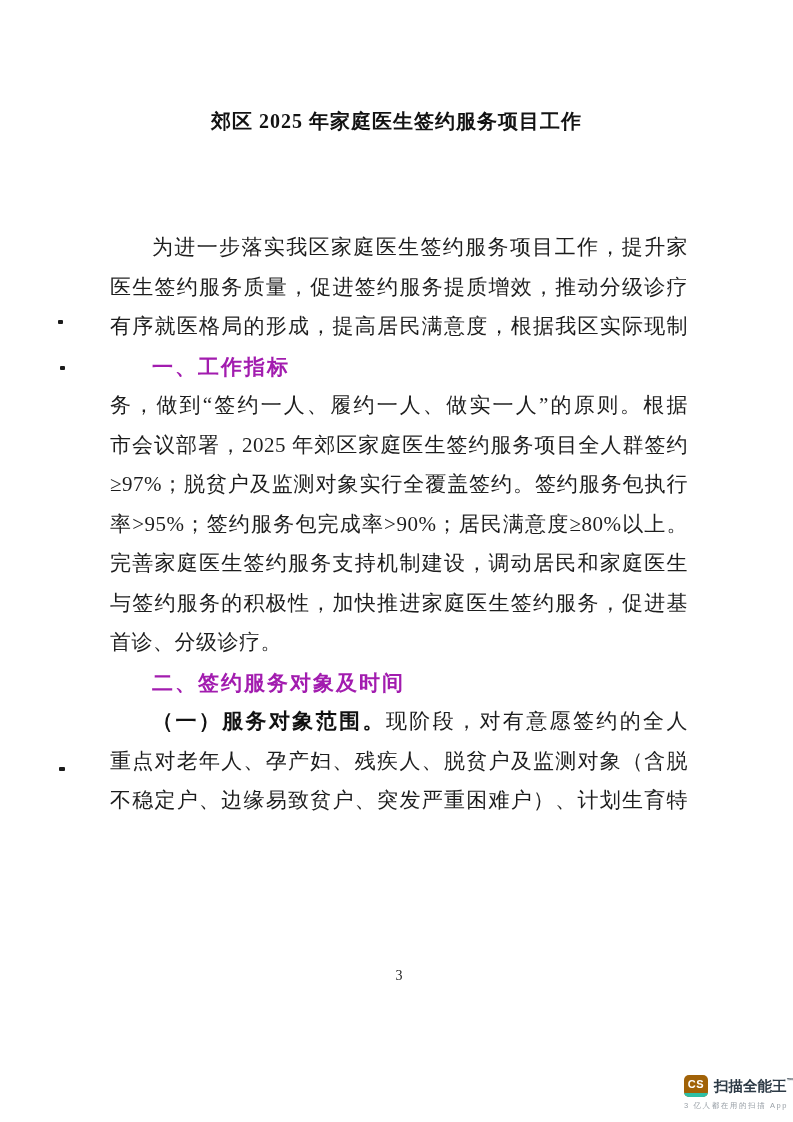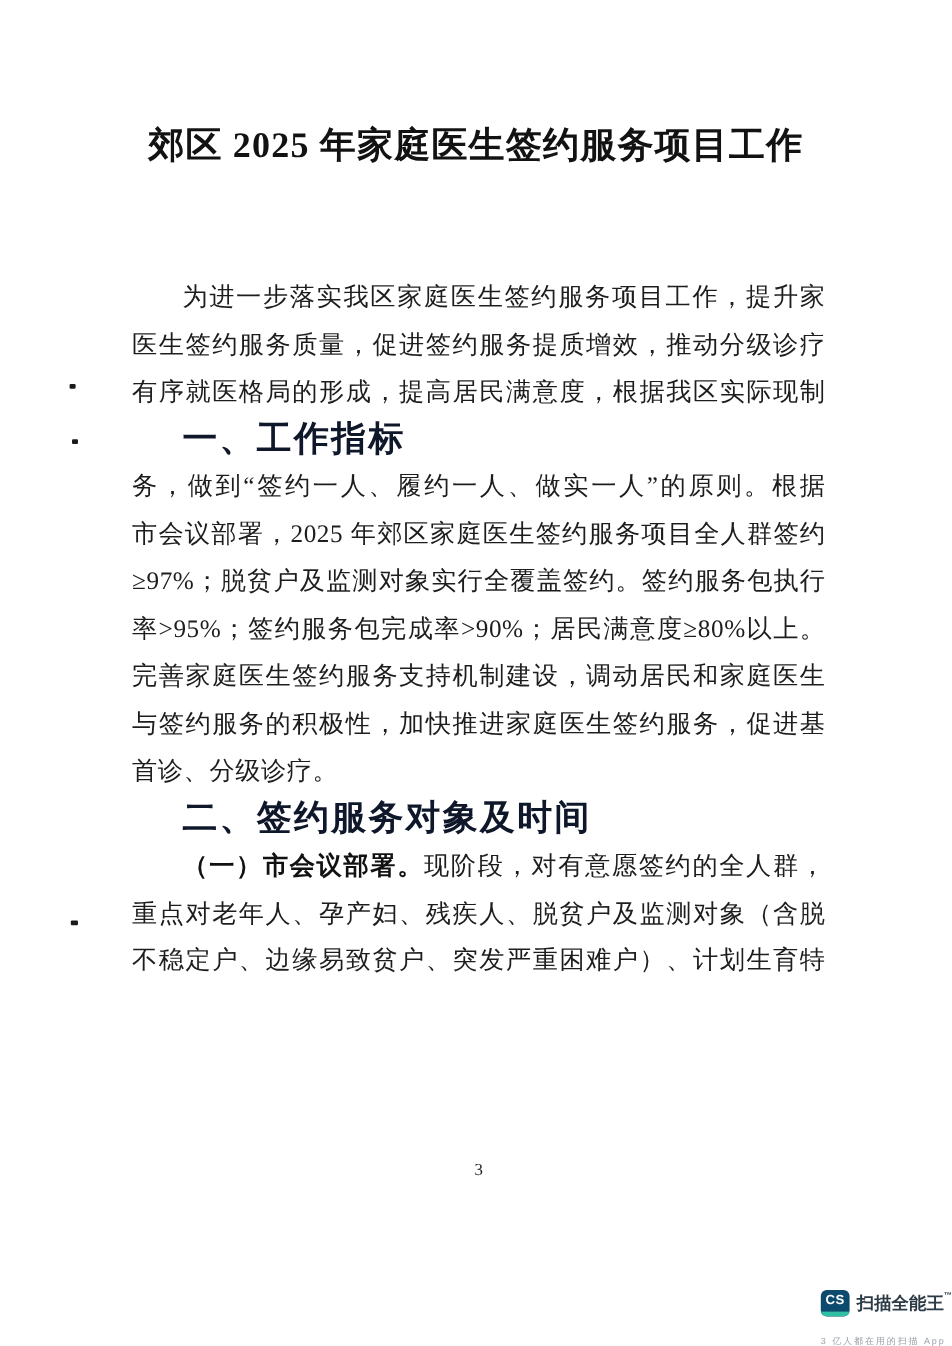--- a/index.html
+++ b/index.html
@@ -2,62 +2,62 @@
 <html><head>
 <meta charset="utf-8">
 <style>
   html,body{margin:0;padding:0;background:#ffffff;}
   .page{
     position:relative;width:793px;height:1122px;background:#ffffff;
     overflow:hidden;font-family:"Liberation Serif",serif;color:#1d1d1d;
   }
   .title{
     position:absolute;top:97px;left:0;width:100%;text-align:center;
-    font-weight:bold;font-size:30px;line-height:49px;color:#121212;
+    font-weight:bold;font-size:20px;line-height:49px;color:#121212;
     letter-spacing:1px;
   }
   .bodytext{position:absolute;left:110px;top:228px;width:578px;}
   .line{height:39.5px;line-height:39.5px;font-size:21px;letter-spacing:.5px;white-space:nowrap;}
   .fill{
     white-space:normal;text-align:justify;text-align-last:justify;
     text-justify:inter-character;overflow:hidden;
   }
   .indent{text-indent:42px;}
   .heading{
     font-family:"Liberation Sans",sans-serif;font-weight:700;
-    font-size:29px;color:#0f172a;letter-spacing:2px;
+    font-size:21px;color:#a21caf;letter-spacing:2px;
   }
   .lead{font-weight:700;color:#111;}
   .pagenum{
     position:absolute;top:968px;left:110px;width:578px;text-align:center;
     font-size:14px;color:#222;
   }
   .speck{position:absolute;background:#1b1b1b;border-radius:1px;}
   .speck.s1{left:58px;top:320px;width:5px;height:4px;}
   .speck.s2{left:60px;top:366px;width:5px;height:4px;}
   .speck.s3{left:59px;top:767px;width:6px;height:4px;}
   .watermark{position:absolute;top:1075px;left:684px;width:96px;}
   .wm-row{display:flex;align-items:center;gap:6px;}
   .wm-icon{
-    width:24px;height:22px;border-radius:5px;background:#0c4a6e;
+    width:24px;height:22px;border-radius:5px;background:#a16207;
     display:flex;flex-direction:column;overflow:hidden;flex:0 0 auto;
   }
   .wm-icon .cs{
     flex:1;display:flex;align-items:center;justify-content:center;
     color:#ffffff;font-family:"Liberation Sans",sans-serif;
     font-weight:700;font-size:11px;letter-spacing:.5px;
   }
   .wm-icon .bar{height:4px;background:#2ebfa5;}
   .wm-name{
     font-family:"Liberation Sans",sans-serif;font-weight:700;
     font-size:14.5px;color:#2c3a46;white-space:nowrap;
   }
   .wm-tm{font-size:7px;color:#2c3a46;vertical-align:top;line-height:1;}
   .wm-tagline{
-    margin-top:16px;width:100%;text-align:left;
+    margin-top:4px;width:100%;text-align:left;
     font-family:"Liberation Sans",sans-serif;font-size:7.5px;
     color:#9aa1a8;letter-spacing:1.6px;white-space:nowrap;
   }
 </style>
 </head>
 <body>
 
 <div class="page">
 
   <div class="title">
@@ -74,21 +74,21 @@
     <div class="line fill">务，做到“签约一人、履约一人、做实一人”的原则。根据省、</div>
     <div class="line fill">市会议部署，2025 年郊区家庭医生签约服务项目全人群签约</div>
     <div class="line fill">≥97%；脱贫户及监测对象实行全覆盖签约。签约服务包执行</div>
     <div class="line fill">率&gt;95%；签约服务包完成率&gt;90%；居民满意度≥80%以上。</div>
     <div class="line fill">完善家庭医生签约服务支持机制建设，调动居民和家庭医生参</div>
     <div class="line fill">与签约服务的积极性，加快推进家庭医生签约服务，促进基层</div>
     <div class="line">首诊、分级诊疗。</div>
 
     <div class="line heading indent">二、签约服务对象及时间</div>
 
-    <div class="line fill indent"><span class="lead">（一）市会议部署。</span><span>现阶段，对有意愿签约的全人群，</span></div>
+    <div class="line fill indent"><span class="lead">（一）服务对象范围。</span><span>现阶段，对有意愿签约的全人群，</span></div>
     <div class="line fill">重点对老年人、孕产妇、残疾人、脱贫户及监测对象（含脱贫</div>
     <div class="line fill">不稳定户、边缘易致贫户、突发严重困难户）、计划生育特殊</div>
   </div>
 
   <div class="pagenum">3</div>
 
   <div class="speck s1"></div>
   <div class="speck s2"></div>
   <div class="speck s3"></div>
 

